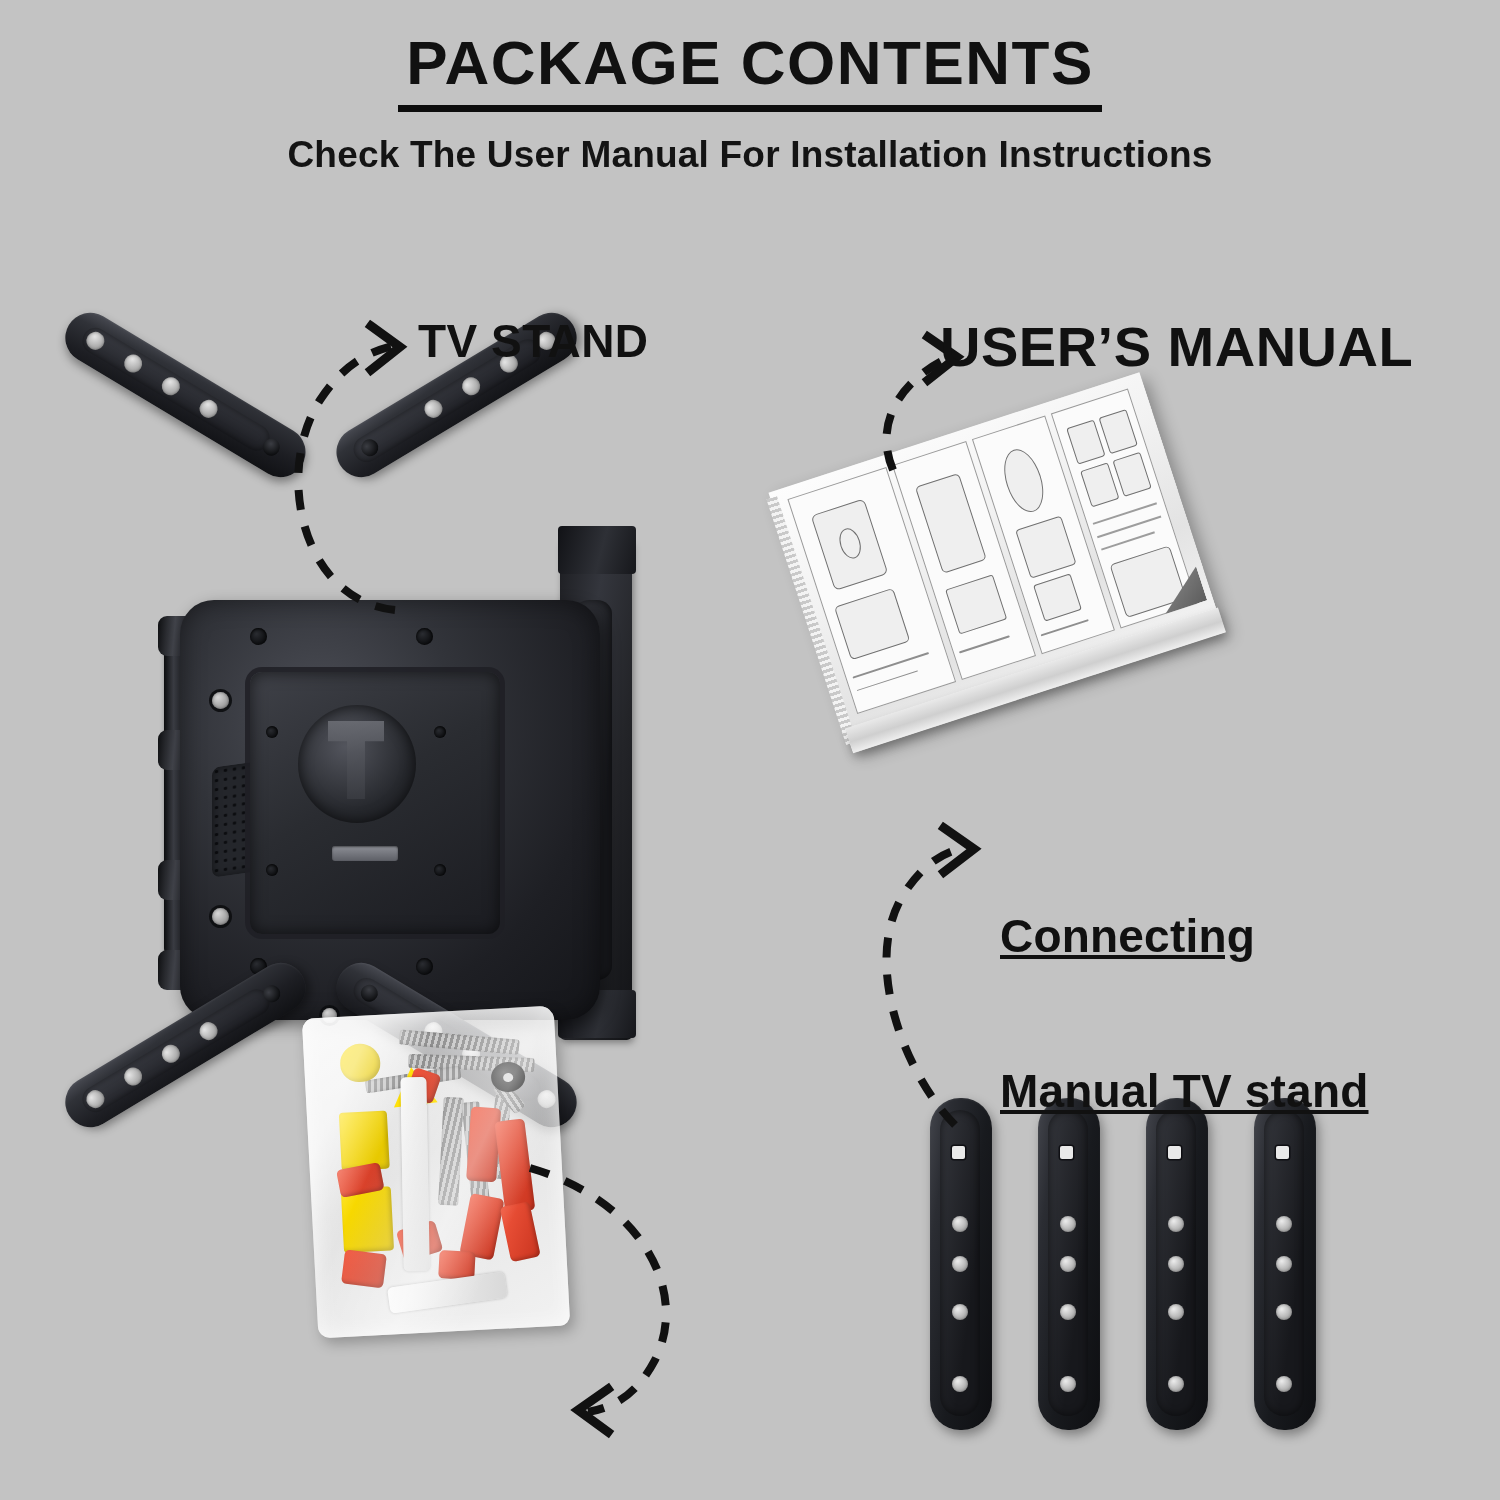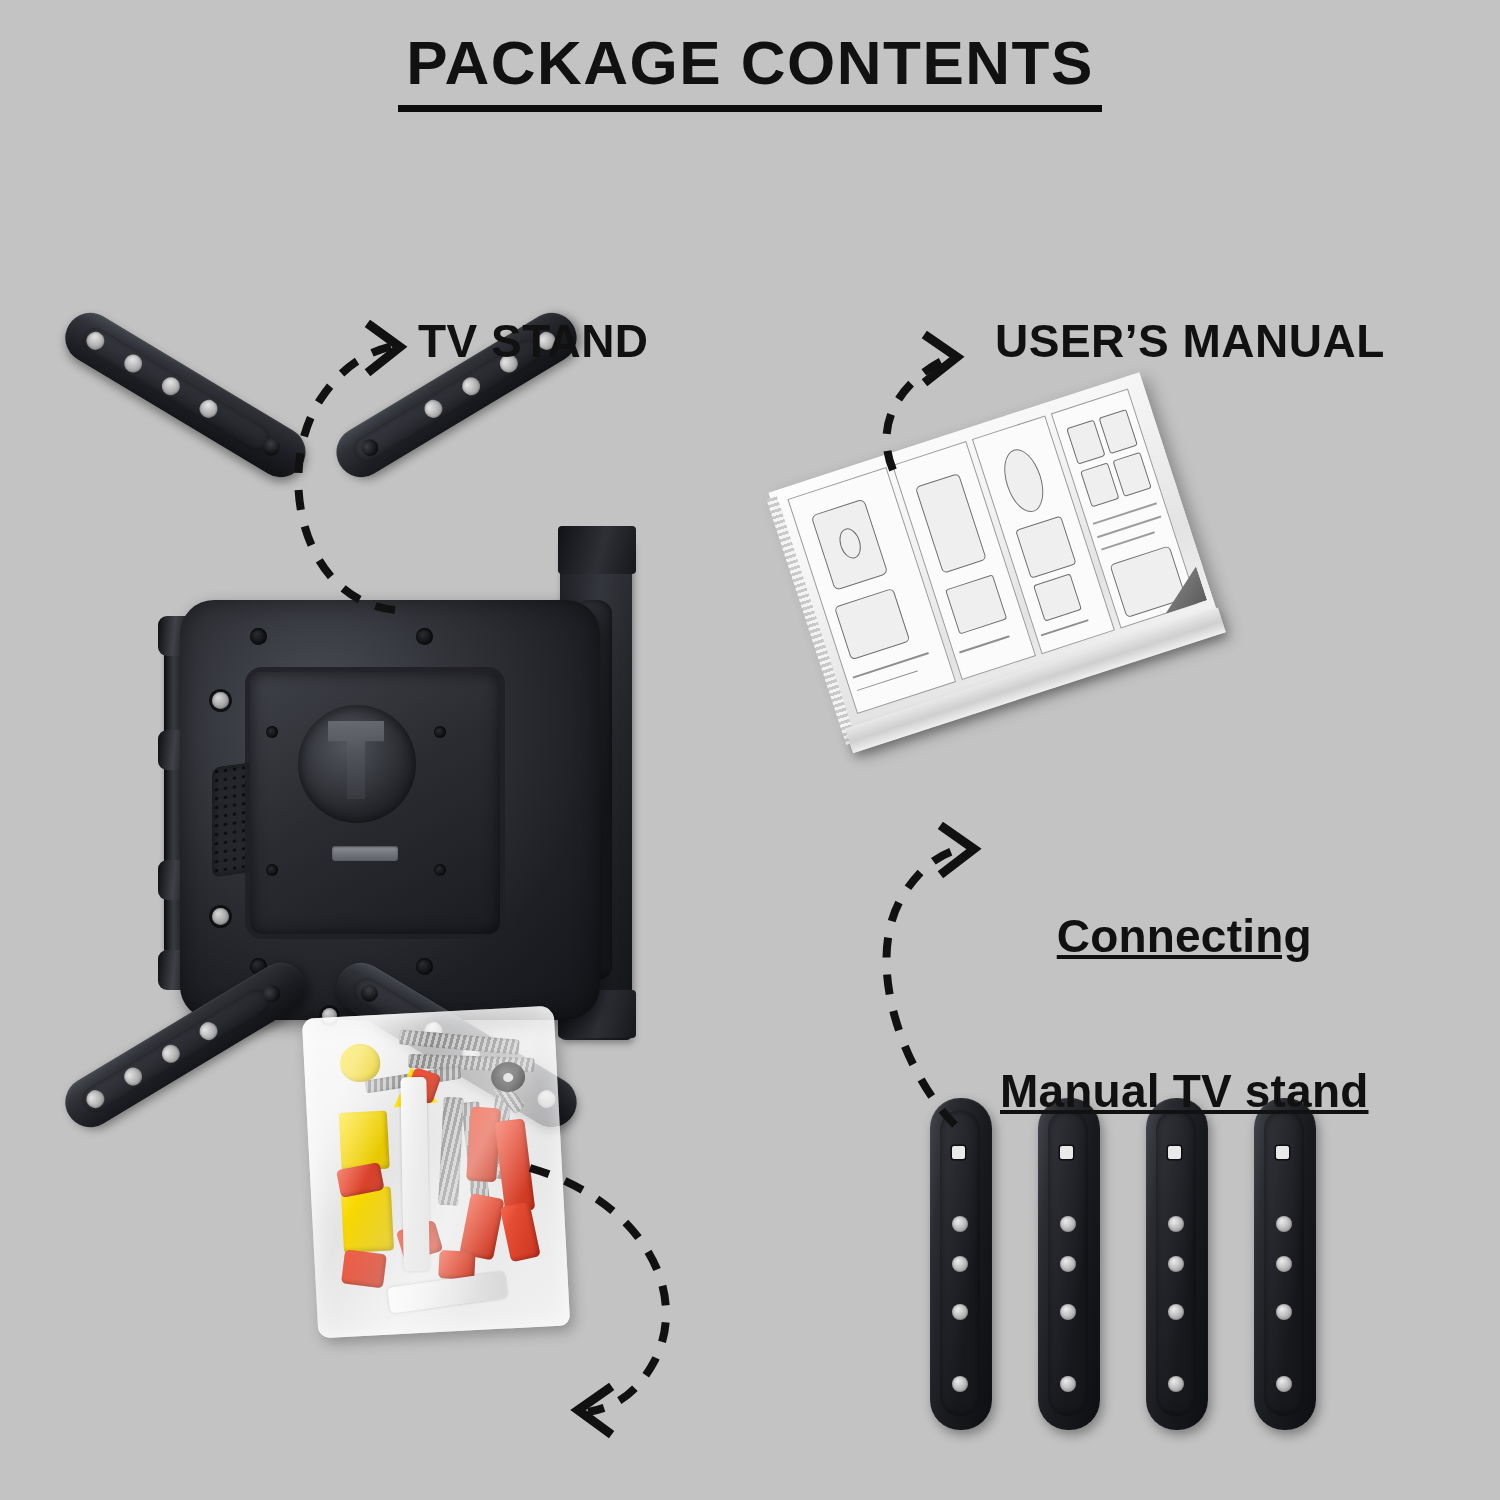--- a/index.html
+++ b/index.html
@@ -47,32 +47,31 @@
     letter-spacing: 0.2px;
   }
 
   
   .label {
     position: absolute;
     color: #111111;
     font-weight: bold;
     white-space: pre;
     line-height: 1.12;
-    text-align: center;
   }
   #label-tv-stand {
     left: 418px;
     top: 316px;
     font-size: 46px;
     letter-spacing: 0.5px;
   }
   #label-users-manual {
-    left: 995px;
+    left: 940px;
     top: 316px;
-    font-size: 46px;
+    font-size: 56px;
     letter-spacing: 0.5px;
   }
   #label-connecting {
     left: 1000px;
     top: 808px;
     font-size: 46px;
     letter-spacing: 0.2px;
   }
   #label-connecting .ln { display: block; text-decoration: underline; }
   #label-screw-pack {
@@ -444,20 +443,21 @@
     box-shadow: inset 0 0 3px rgba(0,0,0,.35);
   }
 </style>
 </head>
 <body>
 
 <div class="stage">
 
   <div class="header">
     <div class="title">PACKAGE CONTENTS</div>
+    <div class="subtitle">Check The User Manual For Installation Instructions</div>
   </div>
 
   <div class="obj" id="tv-mount">
 
     <div class="mnt wallplate"></div>
     <div class="mnt wallplate-cap" id="wp-cap-top"></div>
     <div class="mnt wallplate-cap" id="wp-cap-bot"></div>
 
     <div class="mnt pivot-post"></div>
     <div class="mnt pivot-knuckle" id="pk-1"></div>

